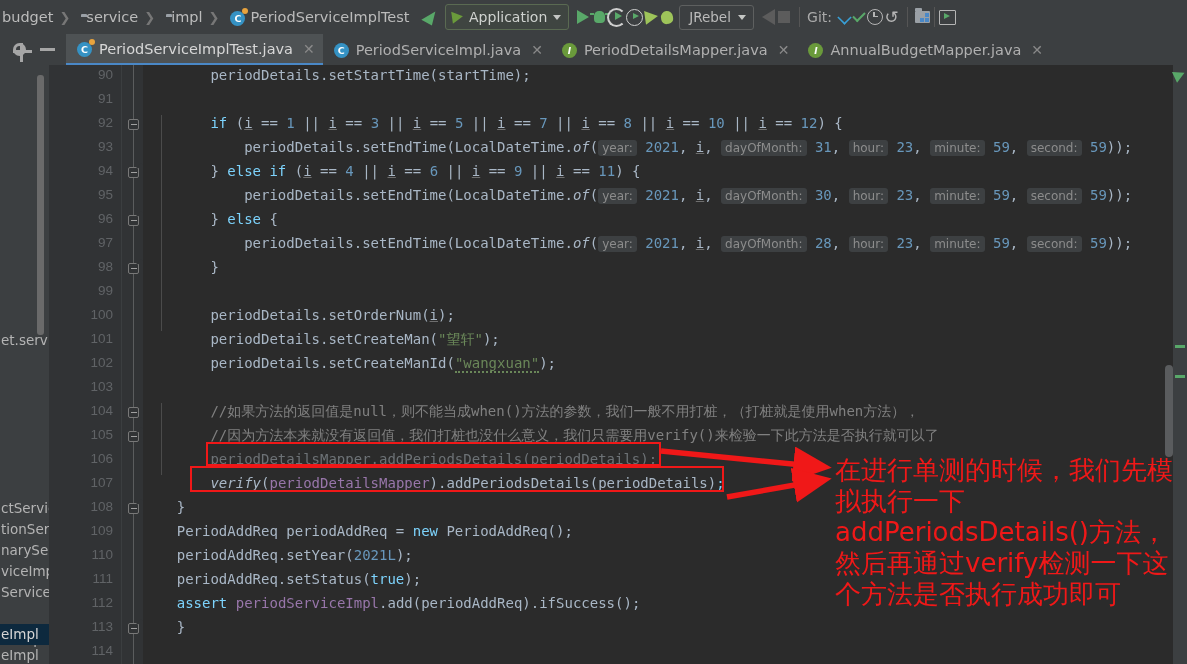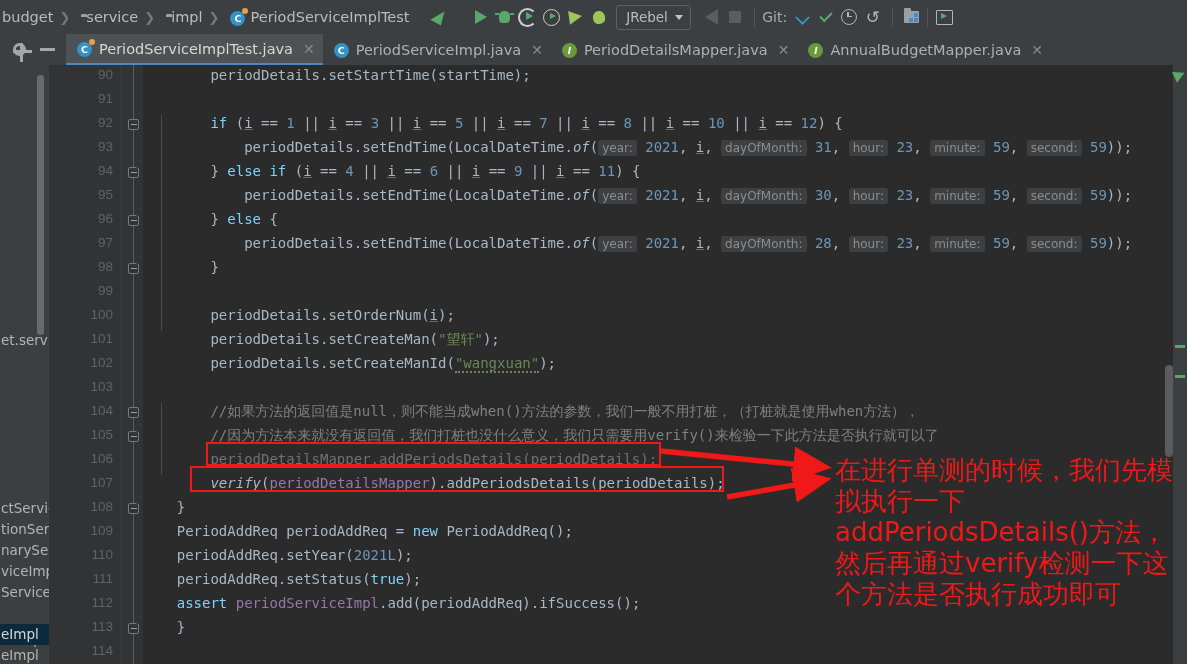--- a/index.html
+++ b/index.html
@@ -141,20 +141,27 @@
   <div class="crumb">
     <span class="crumb-ico"><span class="class-ico test">C</span></span>
     <span>PeriodServiceImplTest</span>
   </div>
 
   <div style="width:18px;"></div>
   <div class="tb-btn">
     <span class="hammerL"></span>
   </div>
   <div style="width:10px;"></div>
+  <div class="appsel">
+    <span style="display:inline-flex">
+        <span class="rocket" style="border-left-width:11px;border-top-width:6px;border-bottom-width:6px;border-left-color:#6a9a3b"></span>
+      </span>
+    <span>Application</span>
+    <span class="caret"></span>
+  </div>
   <div style="width:9px;"></div>
   <div class="tb-btn">
       <span class="run-tri"></span>
     </div>
   <div class="tb-btn">
       <span class="bug"></span>
     </div>
   <div class="tb-btn">
       <span class="covrun"></span>
     </div>

